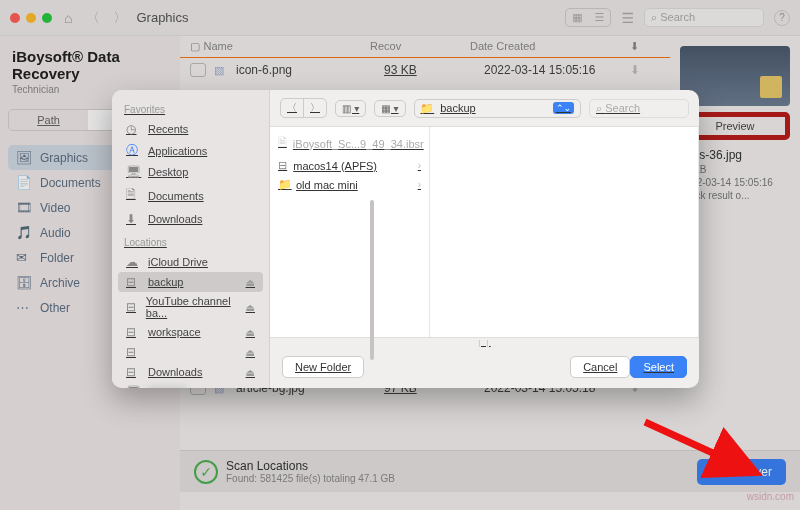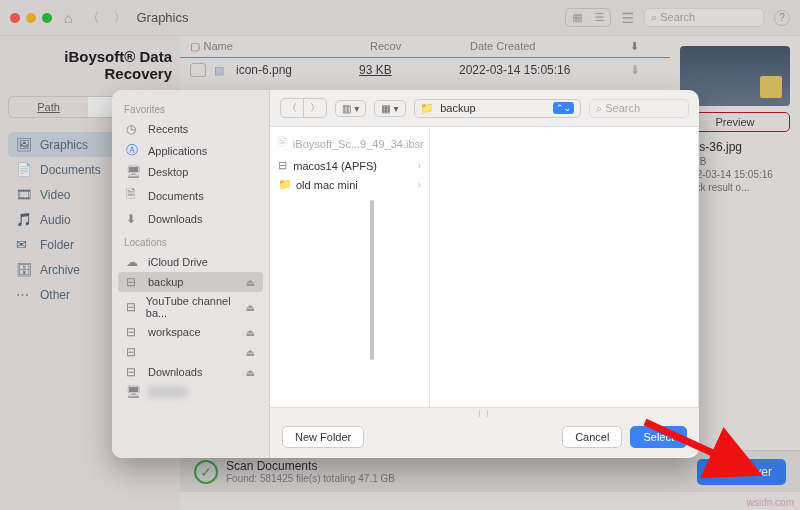--- a/index.html
+++ b/index.html
@@ -17,62 +17,62 @@
 .nav-btn { color: #aaa; margin-left: 14px; font-size: 13px; }
 .crumb { margin-left: 10px; color: #555; font-size: 13px; }
 .tb-right { margin-left: auto; display: flex; align-items: center; gap: 10px; color: #aaa; font-size: 14px; }
 .tb-search { border: 1px solid #ddd; border-radius: 5px; padding: 2px 6px; font-size: 11px; color: #aaa; min-width: 120px; background: #f5f2f2; }
 .tb-q { border: 1px solid #ccc; border-radius: 50%; width: 16px; height: 16px; display: inline-flex; align-items: center; justify-content: center; font-size: 10px; color: #999; }
 .tb-seg { display: flex; border: 1px solid #ccc; border-radius: 5px; overflow: hidden; }
 .tb-seg span { padding: 2px 6px; font-size: 11px; }
 
 .app-body { flex: 1; display: flex; }
 .left-col { width: 180px; background: #efe7e7; padding: 8px; }
-.brand { font-size: 15px; font-weight: 600; color: #222; margin: 4px 0 0 4px; text-align: right; }
+.brand { font-size: 15px; font-weight: 600; color: #222; margin: 4px 0 0 4px; }
 .brand small { font-size: 10px; color: #888; display: block; font-weight: 400; margin-top: 2px; }
 .toggle { display: flex; border: 1px solid #d5cece; border-radius: 5px; overflow: hidden; margin-top: 14px; width: 160px; }
 .toggle span { flex: 1; text-align: center; padding: 4px 0; font-size: 11px; color: #666; text-decoration: underline; }
 .toggle .active { background: #fff; }
 .left-list { margin-top: 14px; }
 .left-item { display: flex; align-items: center; gap: 8px; padding: 5px 8px; border-radius: 5px; color: #5b6f82; font-size: 12px; }
 .left-item.active { background: #d0d8e2; }
 .left-icon { width: 16px; color: #5b6f82; font-size: 13px; }
 
 .file-col { flex: 1; padding: 0; display: flex; flex-direction: column; }
 .cols-hdr { display: flex; padding: 4px 10px; font-size: 11px; color: #888; border-bottom: 1px solid #f97316; }
 .cols-hdr div:nth-child(1) { width: 180px; }
 .cols-hdr div:nth-child(2) { width: 100px; }
 .cols-hdr div:nth-child(3) { flex: 1; }
 .cols-hdr .dl { width: 30px; }
 .file-row { display: flex; align-items: center; padding: 5px 10px; font-size: 12px; color: #444; }
 .file-row .check { width: 16px; height: 14px; border: 1px solid #bbb; border-radius: 3px; margin-right: 8px; }
 .file-row .ico { width: 16px; margin-right: 6px; color: #9ac; font-size: 11px; }
-.file-row .nm { width: 123px; }
+.file-row .nm { width: 148px; }
 .file-row .sz { width: 100px; text-decoration: underline; }
 .file-row .dc { flex: 1; }
 .file-row .dl2 { width: 30px; color: #bbb; }
 
 .preview-col { width: 130px; padding: 10px; font-size: 11px; color: #666; }
 .preview-thumb { width: 100%; height: 60px; background: linear-gradient(#4b5a6e,#6d7d92); border-radius: 4px; margin-bottom: 6px; position: relative; }
 .preview-thumb::after { content:''; position:absolute; right:8px; bottom:8px; width: 22px; height: 22px; background: #e8c96a; border-radius: 2px; }
-.preview-btn { border: 1px solid #b91c1c; border-radius: 5px; padding: 3px 0; text-align: center; color: #444; margin-bottom: 8px; }
+.preview-btn { border: 5px solid #b91c1c; border-radius: 5px; padding: 3px 0; text-align: center; color: #444; margin-bottom: 8px; }
 .preview-line { color: #777; font-size: 10px; margin: 2px 0; overflow: hidden; white-space: nowrap; text-overflow: ellipsis; }
 
 .footer { position: absolute; left: 180px; right: 0; bottom: 18px; height: 42px; background: #e5e0e0; border-top: 1px solid #d6d0d0; display: flex; align-items: center; padding: 0 14px; }
 .scan-ico { width: 24px; height: 24px; border: 2px solid #4caf50; border-radius: 50%; display: flex; align-items: center; justify-content: center; color: #4caf50; font-size: 14px; margin-right: 8px; }
 .scan-txt .t1 { font-size: 12px; color: #333; font-weight: 500; }
 .scan-txt .t2 { font-size: 10px; color: #888; }
 .footer-right { margin-left: auto; display: flex; align-items: center; gap: 12px; }
 .sel-txt { font-size: 11px; color: #666; text-align: right; }
 .sel-txt span { display: block; font-size: 10px; color: #999; }
 .recover-btn { background: #3b82f6; color: #fff; border: none; border-radius: 5px; padding: 6px 14px; font-size: 12px; display: flex; align-items: center; gap: 6px; }
 
 
 .overlay { position: absolute; inset: 0; background: rgba(0,0,0,0.1); }
-.sheet { position: absolute; top: 90px; left: 112px; width: 587px; height: 368px; background: #f1eeee; border-radius: 10px; box-shadow: 0 12px 30px rgba(0,0,0,0.3); display: flex; overflow: hidden; }
+.sheet { position: absolute; top: 90px; left: 112px; width: 587px; height: 298px; background: #f1eeee; border-radius: 10px; box-shadow: 0 12px 30px rgba(0,0,0,0.3); display: flex; overflow: hidden; text-decoration: underline; }
 .sheet-side { width: 158px; background: #e8e4e4; border-right: 1px solid #d6d0d0; padding: 10px 6px; font-size: 11px; overflow: auto; }
 .side-hdr { font-size: 10px; color: #999; margin: 4px 6px 4px; }
 .side-item { display: flex; align-items: center; gap: 8px; padding: 3px 8px; border-radius: 4px; color: #444; }
 .side-item .ic { color: #888; width: 14px; font-size: 12px; }
 .side-item.sel { background: #cfcaca; }
 .side-item .ej { margin-left: auto; color: #999; font-size: 10px; }
 .sheet-main { flex: 1; display: flex; flex-direction: column; }
 .sheet-tb { display: flex; align-items: center; gap: 8px; padding: 8px 10px; border-bottom: 1px solid #ddd; }
 .seg { display: flex; border: 1px solid #ccc; border-radius: 5px; overflow: hidden; font-size: 10px; color: #666; }
 .seg span { padding: 2px 6px; border-right: 1px solid #ccc; }
@@ -84,32 +84,32 @@
 .browser { flex: 1; display: flex; background: #fff; border-bottom: 1px solid #ddd; }
 .bcol { width: 160px; border-right: 1px solid #e5e5e5; padding: 4px 0; font-size: 11px; }
 .brow { display: flex; align-items: center; padding: 3px 8px; gap: 6px; color: #333; }
 .brow .bic { color: #3b82f6; font-size: 11px; width: 12px; }
 .brow .hic { color: #888; font-size: 11px; }
 .brow .chev { margin-left: auto; color: #bbb; font-size: 10px; }
 .brow.dim { color: #aaa; }
 .brow.dim .bic { color: #ccc; }
 .bcol2 { flex: 1; }
 .browser-bottom-handle { height: 8px; text-align: center; color: #bbb; font-size: 8px; letter-spacing: 2px; margin-top: auto; }
-.sheet-foot { display: flex; padding: 10px 12px; gap: 8px; }
+.sheet-foot { display: flex; padding: 10px 12px; gap: 0; }
 .mac-btn { border: 1px solid #ccc; border-radius: 5px; padding: 4px 12px; font-size: 11px; background: #fff; color: #333; }
 .mac-btn.primary { background: #3b82f6; color: #fff; border-color: #3b82f6; }
 .sheet-foot .spacer { flex: 1; }
 
 .scrollbar-visual { position: absolute; left: 258px; top: 110px; width: 4px; height: 160px; background: #c8c3c3; border-radius: 2px; }
 
 
 .arrow { position: absolute; right: 20px; bottom: 18px; width: 140px; height: 80px; pointer-events: none; }
 .arrow svg { width: 100%; height: 100%; }
 
-.watermark { position: absolute; right: 6px; bottom: 2px; font-size: 10px; color: #c49aa8; }
+.watermark { position: absolute; right: 6px; bottom: 8px; font-size: 10px; color: #c49aa8; }
 </style>
 </head>
 <body>
 
 <div class="app">
   <div class="app-titlebar">
     <div class="traffic">
       <span class="tr-close"></span>
       <span class="tr-min"></span>
       <span class="tr-max"></span>
@@ -126,20 +126,21 @@
       <span>☰</span>
       <div class="tb-search"><span>⌕ </span><span>Search</span></div>
       <span class="tb-q">?</span>
     </div>
   </div>
 
   <div class="app-body">
     <div class="left-col">
       <div class="brand">
         <span>iBoysoft® Data Recovery</span>
+        <small>Technician</small>
       </div>
       <div class="toggle">
         <span>Path</span>
         <span class="active">Type</span>
       </div>
       <div class="left-list">
         <div class="left-item active">
             <span class="left-icon">🖼</span>
             <span>Graphics</span>
           </div>
@@ -213,21 +214,21 @@
       <div class="preview-line">11 KB</div>
       <div class="preview-line">2022-03-14 15:05:16</div>
       <div class="preview-line">Quick result o...</div>
     </div>
   </div>
 </div>
 
 <div class="footer">
   <div class="scan-ico">✓</div>
   <div class="scan-txt">
-    <div class="t1">Scan Documents</div>
+    <div class="t1">Scan Locations</div>
     <div class="t2">Found: 581425 file(s) totaling 47.1 GB</div>
   </div>
   <div class="footer-right">
     <button class="recover-btn">
       <span>↻</span>
       <span>Recover</span>
     </button>
   </div>
 </div>
 

